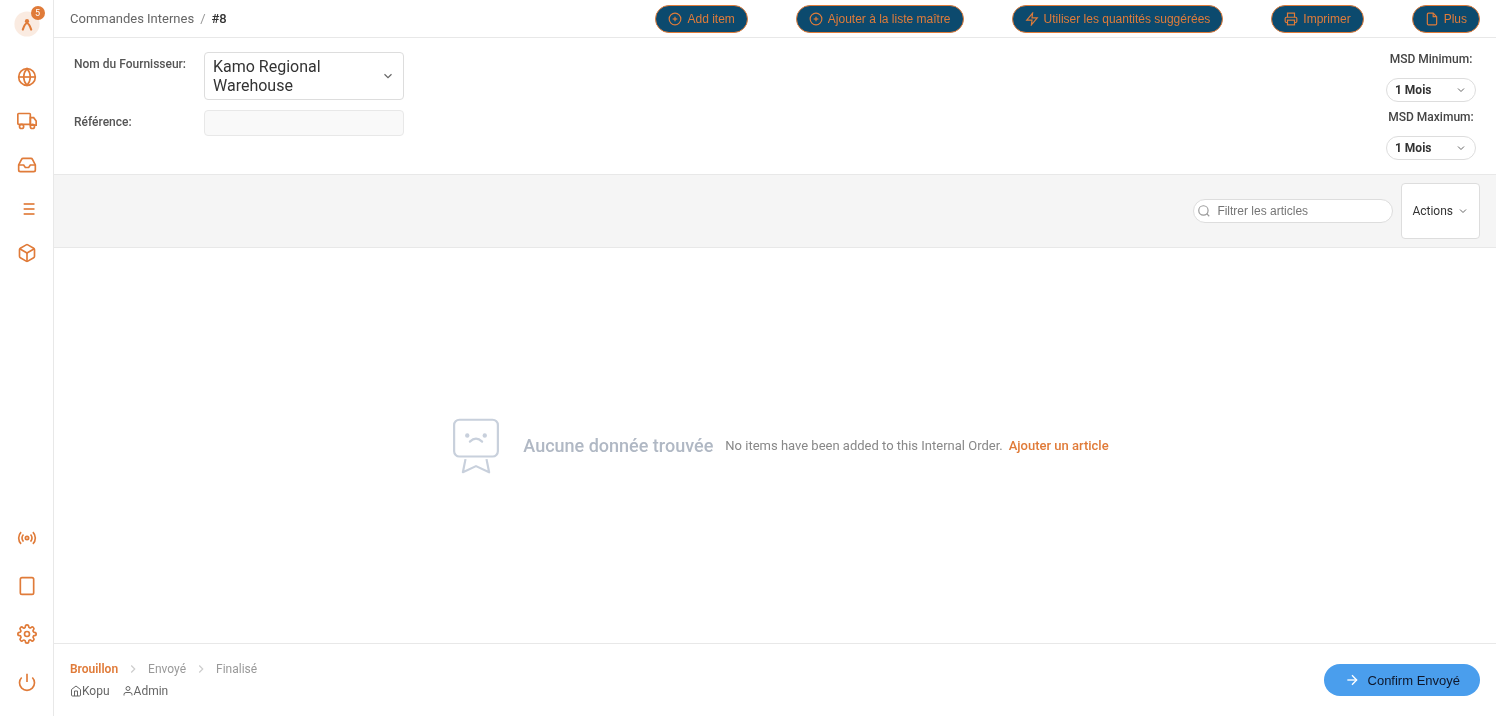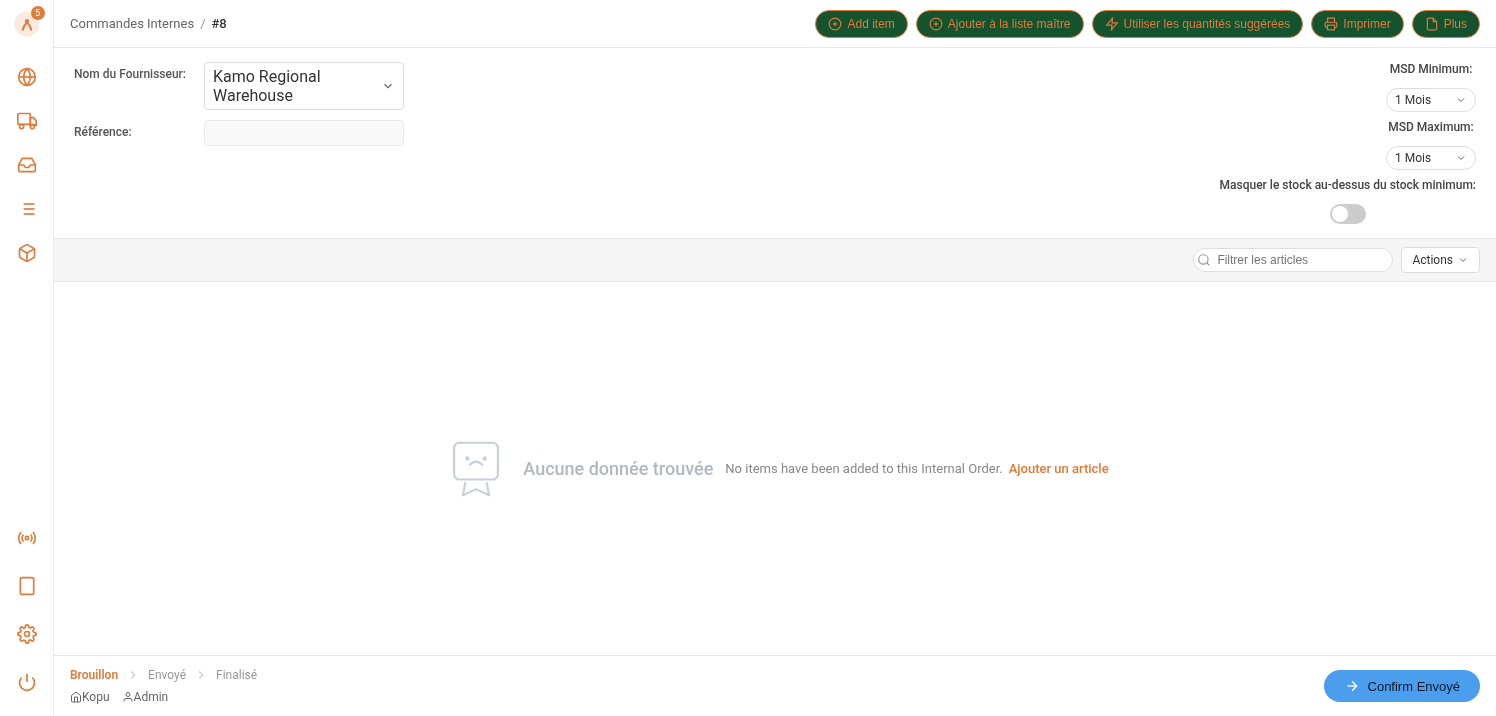--- a/index.html
+++ b/index.html
@@ -70,21 +70,21 @@
       display: flex;
       flex-direction: column;
       overflow: hidden;
     }
 
     
     .top-header {
       background: #fff;
       border-bottom: 1px solid #e8e8e8;
       padding: 0 16px;
-      height: 48px;
+      height: 38px;
       display: flex;
       align-items: center;
       justify-content: space-between;
       flex-shrink: 0;
     }
     .breadcrumb {
       display: flex;
       align-items: center;
       gap: 6px;
       font-size: 13px;
@@ -101,26 +101,27 @@
       align-items: center;
       gap: 8px;
     }
     .btn-outline {
       display: flex;
       align-items: center;
       gap: 5px;
       padding: 6px 12px;
       border: 1px solid #e07b39;
       border-radius: 20px;
-      background: #14532d;
+      background: #0c4a6e;
       color: #e07b39;
       cursor: pointer;
       font-size: 12px;
       font-weight: 500;
       white-space: nowrap;
+      margin-left: 40px;
     }
     .btn-outline svg { width: 14px; height: 14px; }
     .form-row {
       display: flex;
       align-items: flex-start;
       margin-bottom: 10px;
     }
     .form-label {
       width: 130px;
       font-size: 12px;
@@ -171,20 +172,21 @@
       display: flex;
       align-items: center;
       border: 1px solid #ddd;
       border-radius: 12px;
       padding: 4px 8px;
       background: #fff;
       cursor: pointer;
       font-size: 12px;
       gap: 4px;
       min-width: 90px;
+      font-weight: bold;
     }
     .setting-select span { flex: 1; }
 
     
     .toggle-switch {
       width: 36px;
       height: 20px;
       background: #ccc;
       border-radius: 10px;
       position: relative;
@@ -239,21 +241,21 @@
       background: transparent;
       width: 100%;
       color: #999;
     }
     .search-wrapper svg { width: 14px; height: 14px; color: #999; flex-shrink: 0; }
     .actions-btn {
       display: flex;
       align-items: center;
       border: 1px solid #ddd;
       border-radius: 4px;
-      padding: 5px 10px;
+      padding: 20px 10px;
       background: #fff;
       cursor: pointer;
       font-size: 12px;
       gap: 4px;
     }
 
     
     .empty-state {
       flex: 1;
       display: flex;
@@ -283,21 +285,21 @@
       color: #e07b39;
       cursor: pointer;
       text-decoration: none;
       font-weight: 500;
     }
 
     
     .footer {
       background: #fff;
       border-top: 1px solid #e8e8e8;
-      padding: 12px 16px;
+      padding: 18px 16px;
       display: flex;
       align-items: center;
       justify-content: space-between;
       flex-shrink: 0;
     }
     .workflow-steps {
       display: flex;
       align-items: center;
       gap: 8px;
     }
@@ -517,24 +519,20 @@
         </div>
       </div>
       <div class="setting-row">
         <div class="setting-label">MSD Maximum:</div>
         <div class="setting-select">
           <span>1 Mois</span>
           <svg width="12" height="12" viewBox="0 0 24 24" fill="none" stroke="#666" stroke-width="2">
             <polyline points="6 9 12 15 18 9"></polyline>
           </svg>
         </div>
-      </div>
-      <div class="setting-row">
-        <div class="setting-label">Masquer le stock au-dessus du stock minimum:</div>
-        <div class="toggle-switch"></div>
       </div>
     </div>
   </div>
 
   <div class="content-wrapper">
 
     <div class="filter-bar">
       <div class="search-wrapper">
         <svg viewBox="0 0 24 24" fill="none" stroke="#999" stroke-width="2">
           <circle cx="11" cy="11" r="8"></circle>

